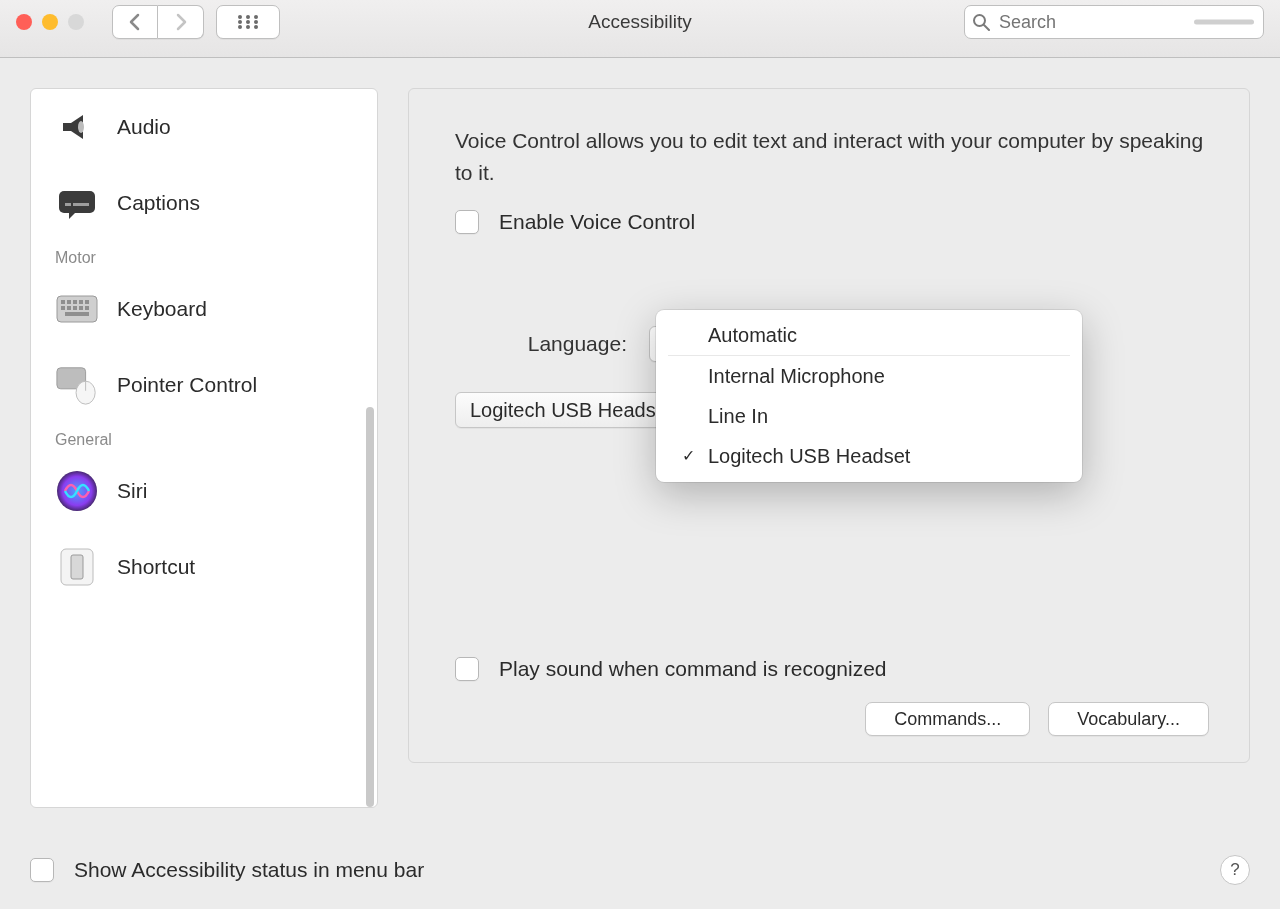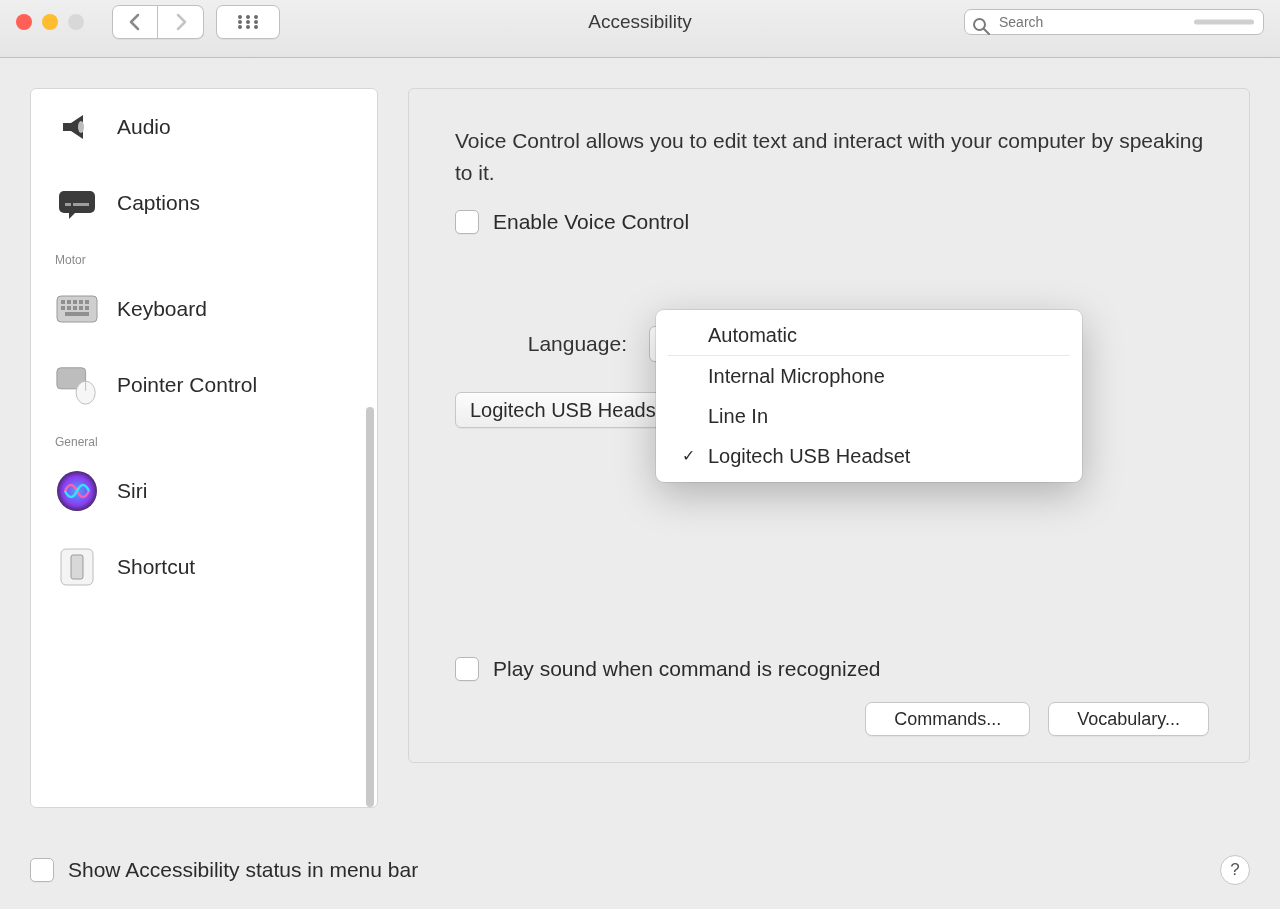--- a/index.html
+++ b/index.html
@@ -53,24 +53,24 @@
   .nav-group .tb-btn{width:46px;}
   .nav-group .tb-btn:first-child{border-radius:7px 0 0 7px;}
   .nav-group .tb-btn:last-child{border-radius:0 7px 7px 0;border-left:none;}
   .grid-btn{width:64px;}
   .tb-title{
     position:absolute;left:0;right:0;text-align:center;
     font-size:19px;color:#3a3a3a;pointer-events:none;
   }
   .search-wrap{margin-left:auto;width:300px;position:relative;}
   .search-input{
-    width:100%;height:26px;
+    width:100%;height:34px;
     border:1px solid var(--border);
     border-radius:7px;background:#fff;
-    padding:0 10px 0 34px;font-size:14px;color:#707070;
+    padding:0 10px 0 34px;font-size:18px;color:#707070;
   }
   .search-icon{
     position:absolute;left:8px;top:8px;color:#7a7a7a;
   }
   .search-thumb{
     position:absolute;right:10px;top:50%;transform:translateY(-50%);
     width:60px;height:5px;border-radius:3px;background:#cfcfcf;
   }
 
   
@@ -92,21 +92,21 @@
   .sb-item{
     display:flex;align-items:center;gap:18px;
     padding:0 16px;height:76px;
     font-size:21px;
   }
   .sb-item.selected{
     background:var(--blue-solid);color:#fff;
   }
   .sb-section{
     padding:6px 16px 4px 16px;
-    font-size:12px;color:var(--text-muted);
+    font-size:16px;color:var(--text-muted);
     height:30px;display:flex;align-items:flex-end;
   }
   .sb-icon{
     width:44px;height:44px;display:flex;align-items:center;justify-content:center;
     flex-shrink:0;
   }
   .scrollbar-thumb{
     position:absolute;right:3px;top:318px;width:8px;height:400px;
     border-radius:4px;background:#c9c9c9;
   }
@@ -114,21 +114,21 @@
   
   .content{
     flex:1;height:675px;
     background:var(--panel-bg);
     border:1px solid var(--border-light);
     border-radius:6px;
     padding:36px 40px 26px 46px;
     position:relative;
   }
   .desc{font-size:21px;line-height:1.5;color:#333;margin-bottom:22px;}
-  .check-row{display:flex;align-items:center;gap:14px;font-size:21px;}
+  .check-row{display:flex;align-items:center;gap:20px;font-size:21px;}
   .mac-check{
     width:24px;height:24px;border:1px solid #b7b7b7;border-radius:5px;background:#fff;
     box-shadow:inset 0 1px 0 rgba(255,255,255,.6),0 1px 0 rgba(0,0,0,.03);
   }
 
   .form-rows{margin-top:92px;}
   .form-row{
     display:flex;align-items:center;margin-bottom:30px;
   }
   .form-label{

